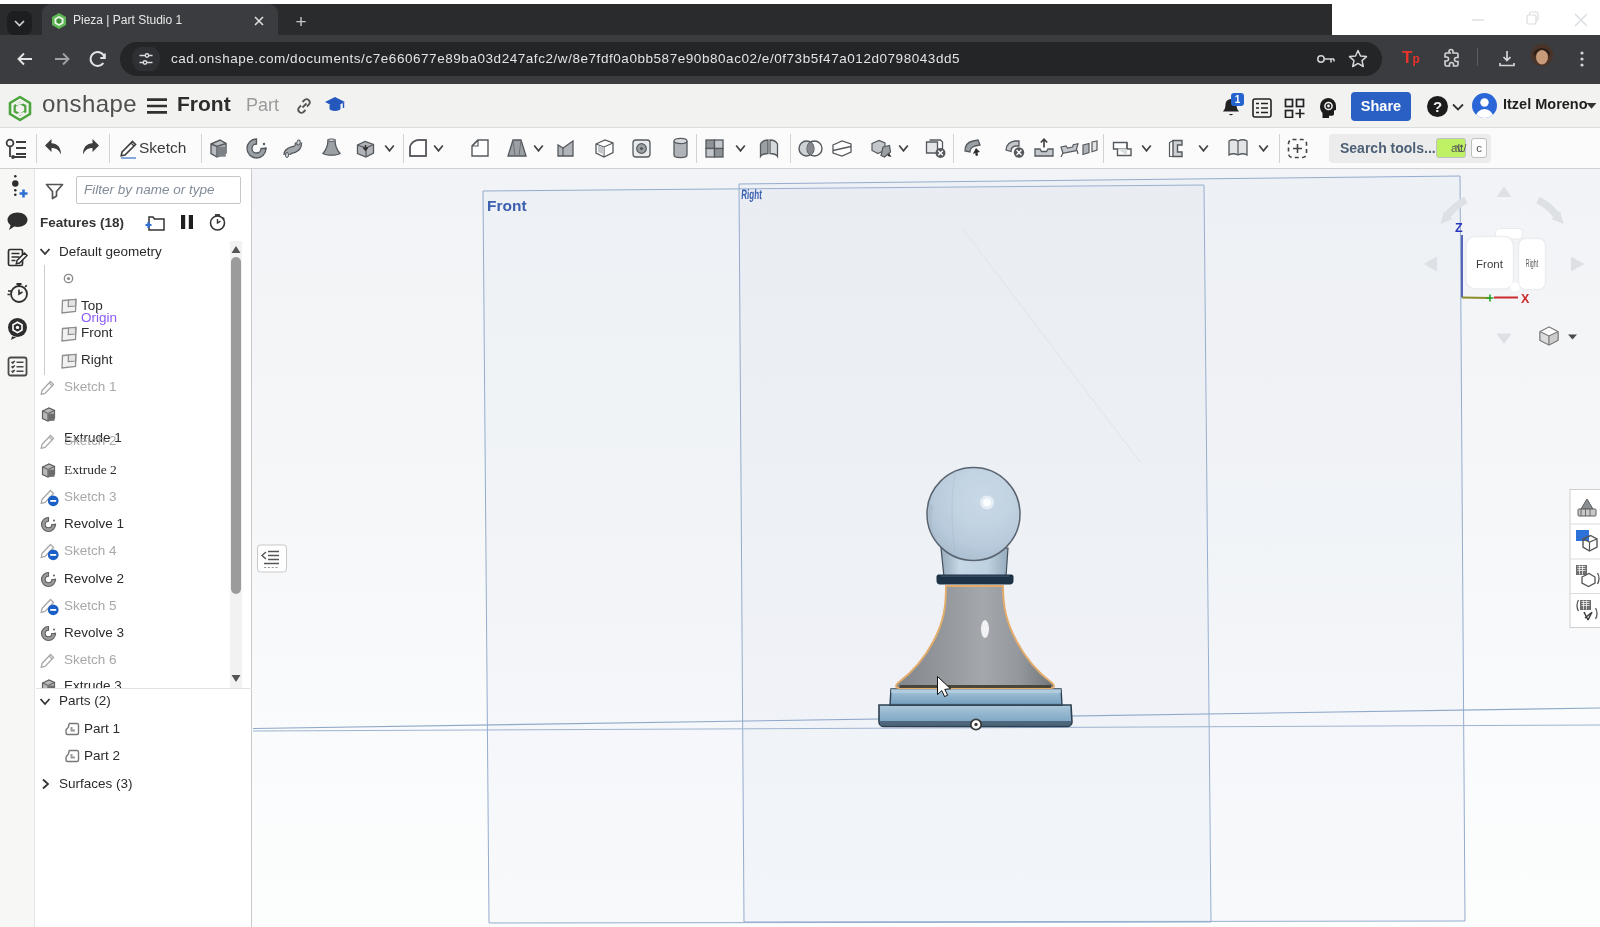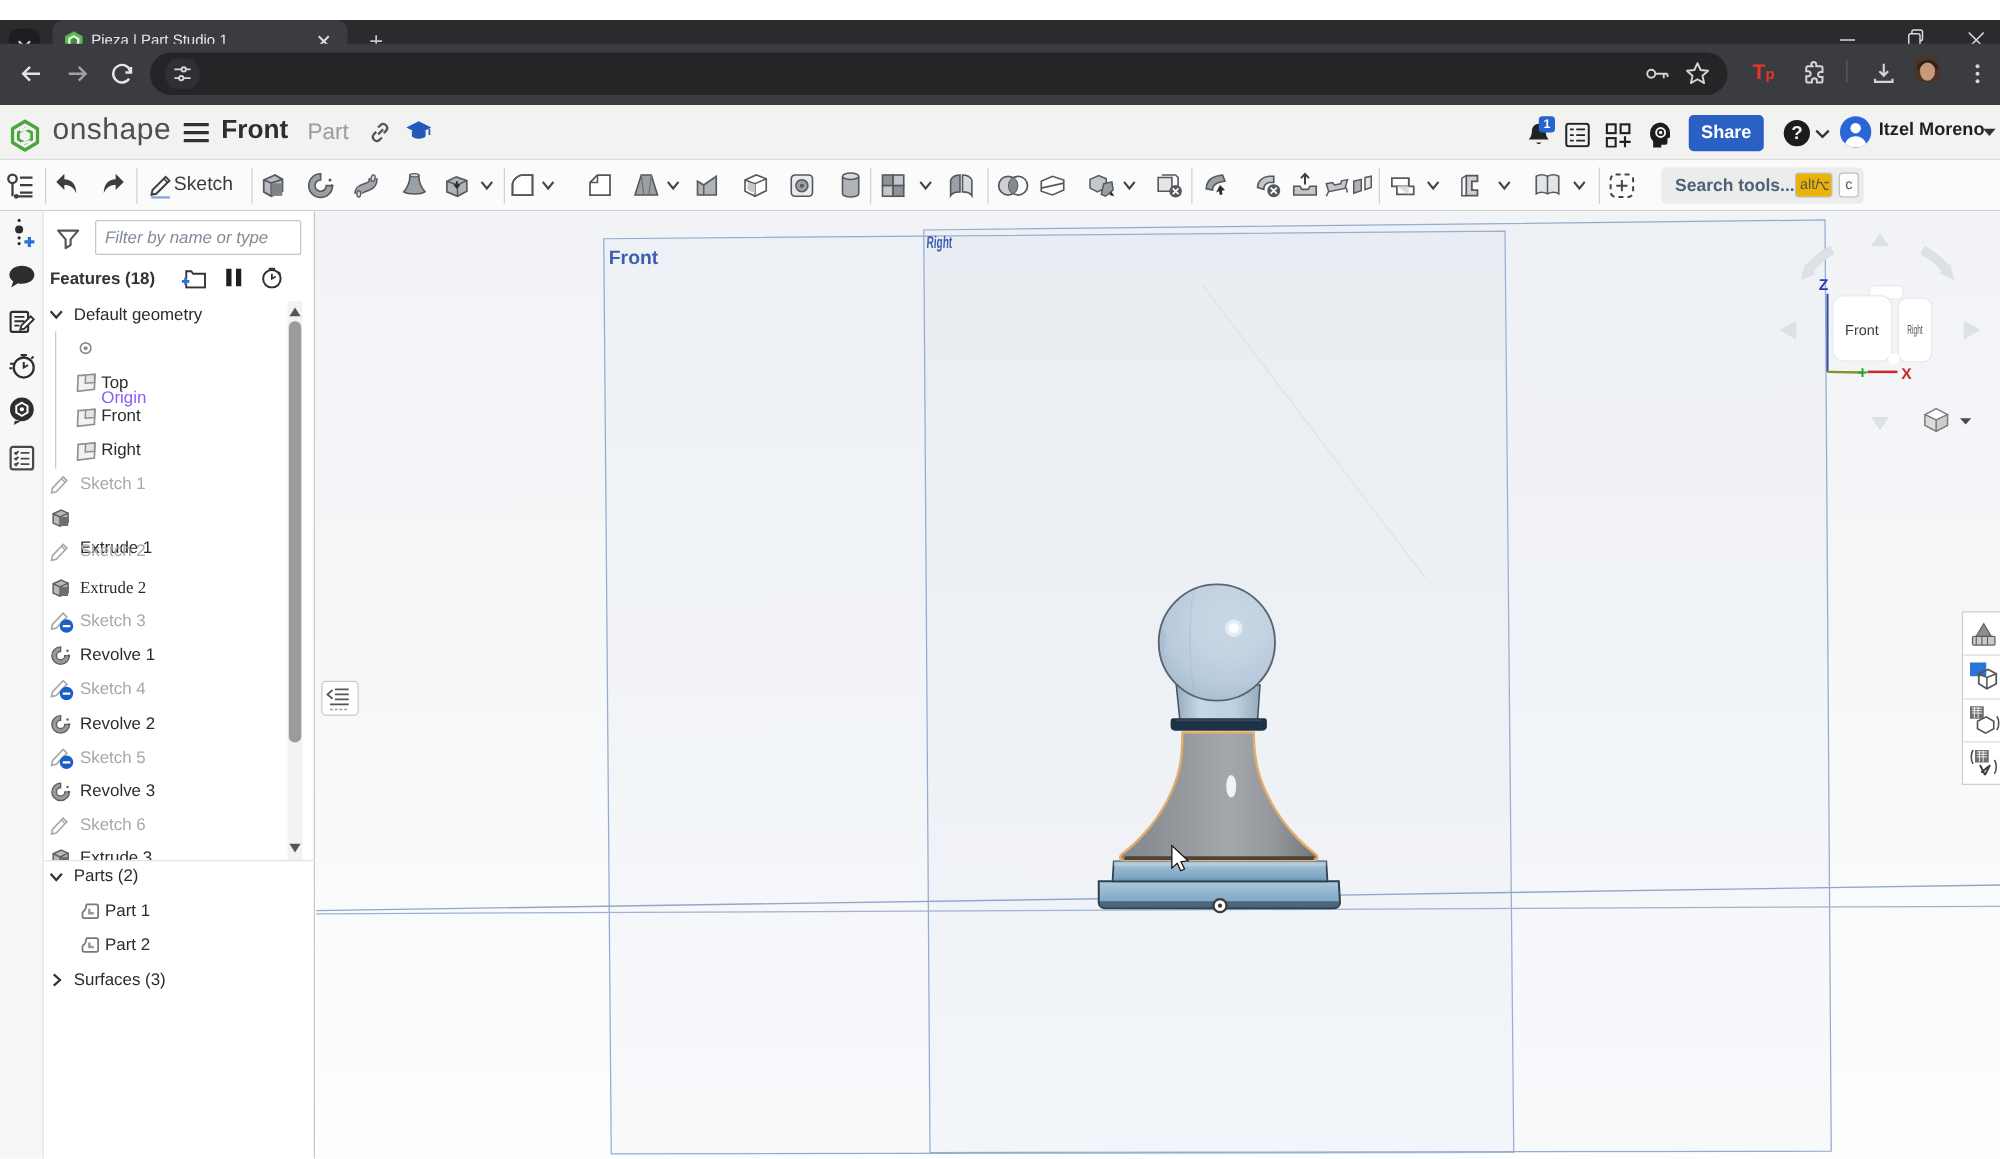--- a/index.html
+++ b/index.html
@@ -1,20 +1,20 @@
 <!DOCTYPE html>
 <html><head>
 <meta charset="utf-8">
 <style>
   * { margin:0; padding:0; box-sizing:border-box; }
   html,body { width:1600px; height:927px; overflow:hidden; font-family:"Liberation Sans", sans-serif; }
   #page { position:relative; width:1600px; height:927px; background:#fff; }
 
   
-  #tabbar { position:absolute; left:0; top:16px; width:1600px; height:35px; background:#2a2b2d; }
+  #tabbar { position:absolute; left:0; top:4px; width:1332px; height:35px; background:#2a2b2d; }
   #tabsearch { position:absolute; left:7px; top:7px; width:25px; height:24px; border-radius:7px; background:#1d1e20; }
   #tabsearch svg { position:absolute; left:6px; top:7px; }
   #tab { position:absolute; left:42px; top:0px; width:236px; height:35px; background:#3b3c3f; border-radius:9px 9px 0 0; }
   #tabtitle { position:absolute; left:31px; top:9px; font-size:12px; color:#e6e7e9; white-space:nowrap; }
   #newtab { position:absolute; left:289px; top:6px; width:24px; height:24px; color:#c4c6c9; font-size:19px; text-align:center; line-height:23px; font-weight:400; }
   .winctl { position:absolute; top:0; width:46px; height:32px; color:#dadbdd; text-align:center; }
 
   #navbar { position:absolute; left:0; top:35px; width:1600px; height:49px; background:#3b3c3f; }
   #omnibox { position:absolute; left:120px; top:7px; width:1262px; height:34px; border-radius:17px; background:#232527; }
   #url { position:absolute; left:51px; top:8.5px; font-size:13.5px; letter-spacing:0.55px; color:#e2e4e6; white-space:nowrap; }
@@ -78,20 +78,21 @@
       </svg>
     <div id="omnibox">
       <svg style="position:absolute;left:9px;top:5px" width="40" height="24">
           <circle cx="17" cy="12" r="14" fill="#2e3033"></circle>
           <g stroke="#d7d9db" stroke-width="1.5" fill="none">
             <path d="M10.5 8.5 H16 M19.5 8.5 H23.5 M10.5 15.5 H14.5 M18 15.5 H23.5"></path>
             <circle cx="18" cy="8.5" r="1.7" fill="#232527"></circle>
             <circle cx="16" cy="15.5" r="1.7" fill="#232527"></circle>
           </g>
         </svg>
+      <div id="url">cad.onshape.com/documents/c7e660677e89ba03d247afc2/w/8e7fdf0a0bb587e90b80ac02/e/0f73b5f47a012d0798043dd5</div>
       <svg style="position:absolute;left:1193px;top:6px" width="26" height="22" viewBox="0 0 26 22">
           <g stroke="#d3d5d7" stroke-width="1.5" fill="none">
             <circle cx="8" cy="11" r="3.2"></circle>
             <path d="M11.2 11 H21 M18 11 V14.5 M21 11 V13.5"></path>
           </g>
         </svg>
       <svg style="position:absolute;left:1226px;top:5px" width="24" height="24" viewBox="0 0 24 24">
           <path d="M12 3.5 L14.5 9 L20.5 9.6 L16 13.6 L17.3 19.5 L12 16.4 L6.7 19.5 L8 13.6 L3.5 9.6 L9.5 9 Z" fill="none" stroke="#d3d5d7" stroke-width="1.5" stroke-linejoin="round"></path>
         </svg>
     </div>
@@ -359,21 +360,21 @@
     <svg style="position:absolute;left:1258px;top:16px" width="11" height="9" viewBox="0 0 11 9">
         <path d="M1.2 1.5 L5.5 6.8 L9.8 1.5" fill="none" stroke="#444" stroke-width="1.7"></path>
       </svg>
     <div class="tsep" style="left:1279px"></div>
     <svg style="position:absolute;left:1286px;top:9px" width="23" height="23" viewBox="0 0 23 23">
         <rect x="2.5" y="2.5" width="18" height="18" rx="4" fill="none" stroke="#444" stroke-width="1.6" stroke-dasharray="4 3.2"></rect>
         <path d="M11.5 7 v9 M7 11.5 h9" stroke="#444" stroke-width="1.6"></path>
       </svg>
     <div style="position:absolute;left:1329px;top:6px;width:162px;height:29px;background:#ececec;border-radius:4px;"></div>
     <div style="position:absolute;left:1340px;top:12px;font-size:14px;font-weight:bold;color:#4d6076;">Search tools...</div>
-    <div style="position:absolute;left:1436px;top:10px;width:30px;height:20px;background:#eab308;border:1px solid #c0c0c0;border-radius:3px;font-size:11.5px;color:#555;line-height:19px;padding-left:3px;">alt/<svg width="9" height="8" viewBox="0 0 9 8" style="position:absolute;right:2px;top:6px">
+    <div style="position:absolute;left:1436px;top:10px;width:30px;height:20px;background:#bef264;border:1px solid #c0c0c0;border-radius:3px;font-size:11.5px;color:#555;line-height:19px;padding-left:14px;">alt/<svg width="9" height="8" viewBox="0 0 9 8" style="position:absolute;right:2px;top:6px">
           <path d="M0.5 1 H3 L6 6.5 H9 M5.5 1 H9" stroke="#555" stroke-width="1.1" fill="none"></path>
         </svg></div>
     <div style="position:absolute;left:1471px;top:10px;width:16px;height:20px;background:#fdfdfd;border:1px solid #c0c0c0;border-radius:3px;font-size:11.5px;color:#555;line-height:19px;text-align:center;">c</div>
   </div>
 
   <div id="main">
     <div id="leftstrip">
       <svg style="position:absolute;left:6px;top:5px" width="24" height="26" viewBox="0 0 24 26">
           <g fill="#2e2e2e">
             <rect x="8" y="1" width="2.6" height="2.6" rx="1.3"></rect>

